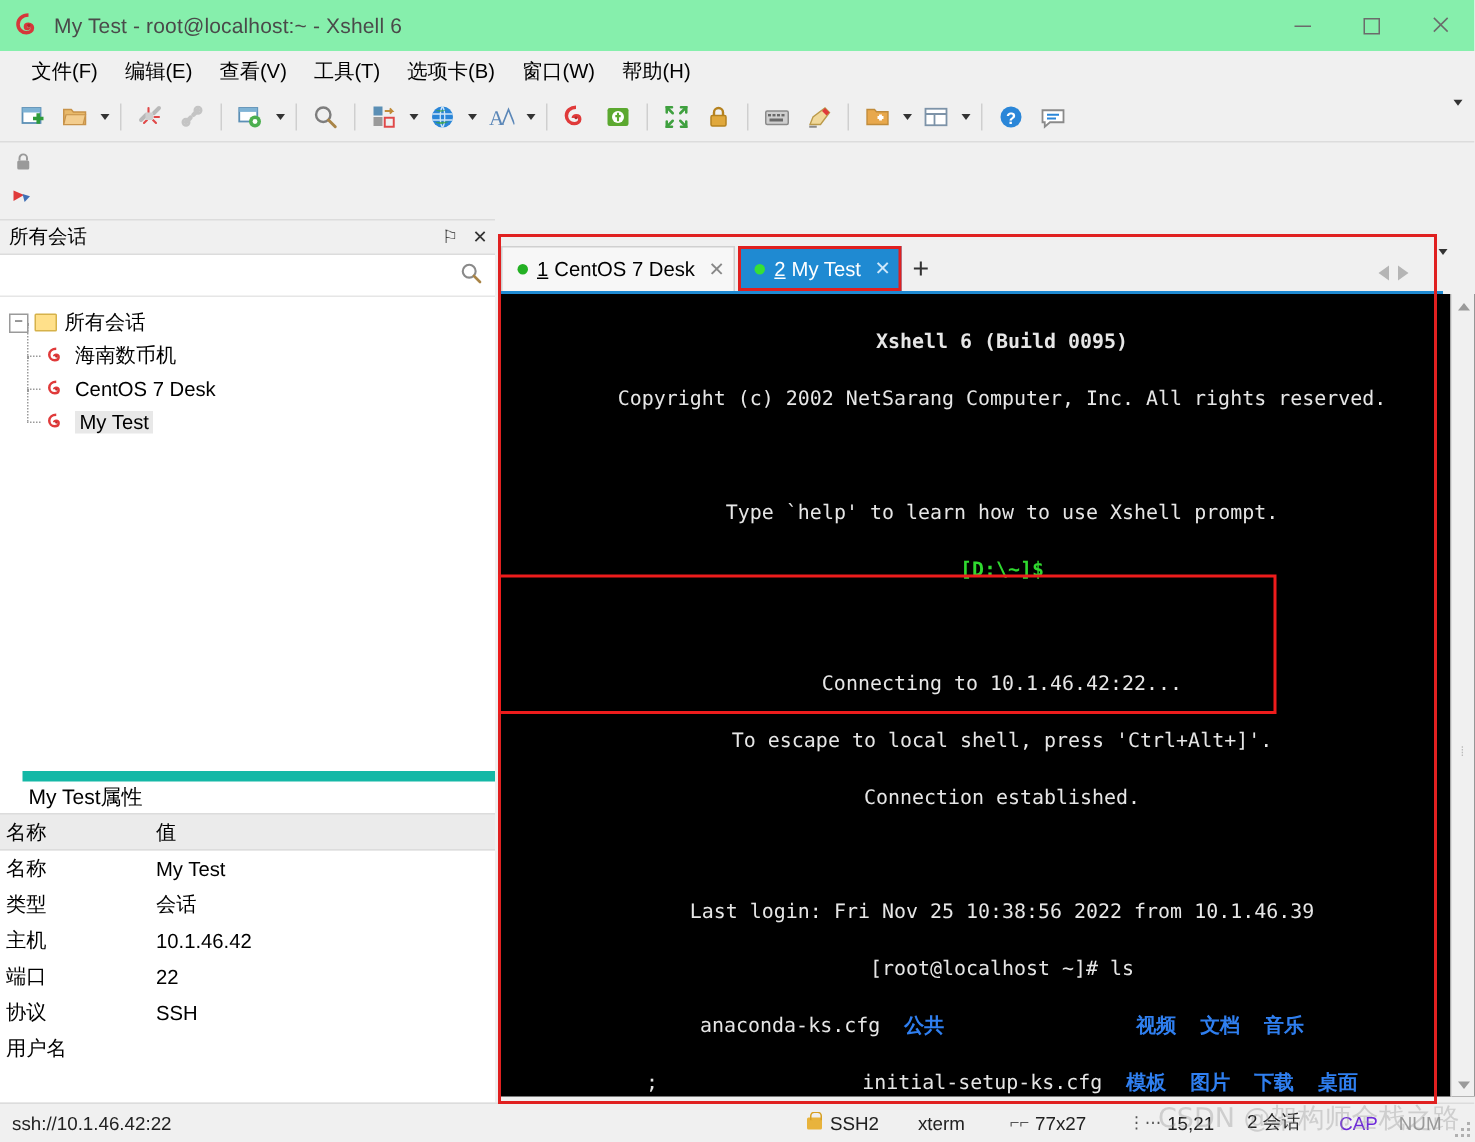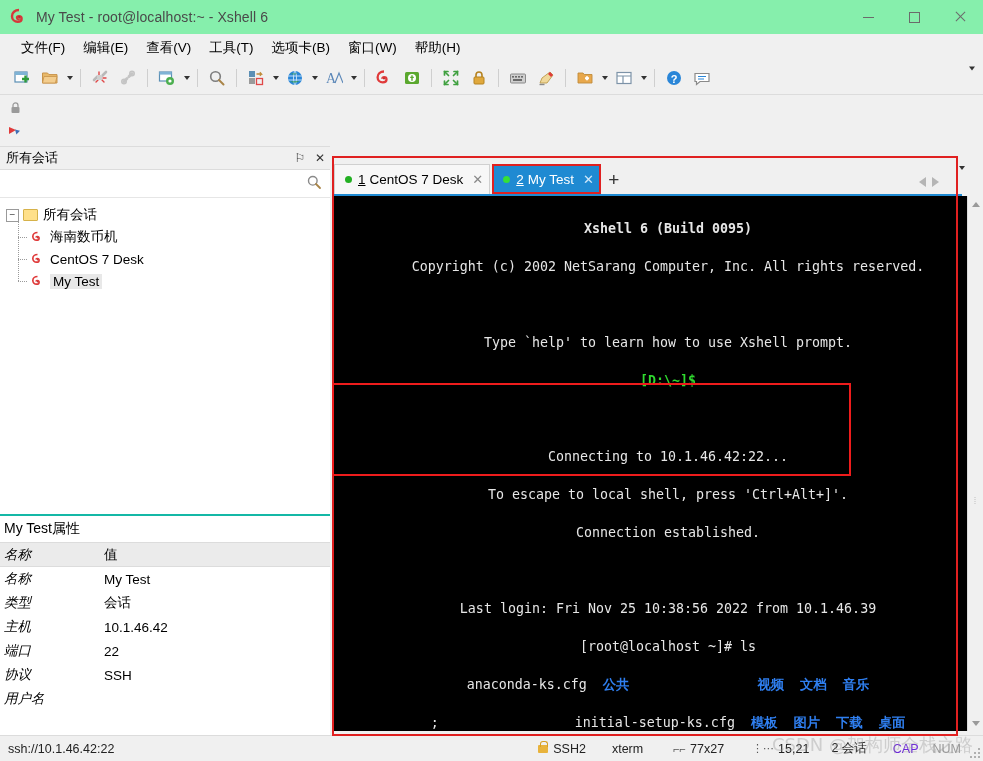--- a/index.html
+++ b/index.html
@@ -71,23 +71,23 @@
   .dock-search{ height:28px; background:#fff; display:flex; align-items:center; justify-content:flex-end; padding-right:8px; border-bottom:1px solid #e6e6e6;}
   .tree{ padding:6px 0 0 6px; font-size:13.5px; background:#fff; height:316px; overflow:hidden;}
   .tnode{ display:flex; align-items:center; height:22px; }
   .tnode .exp{ width:13px;height:13px;border:1px solid #9a9a9a;background:#fff;display:flex;align-items:center;justify-content:center;font-size:10px;line-height:1;color:#444;margin-right:4px;}
   .folder-ic{ width:15px;height:12px;background:#ffe08a;border:1px solid #d6b24a;border-radius:1px;margin-right:5px;}
   .child{ padding-left:24px; position:relative;}
   .child:before{ content:""; position:absolute; left:12px; top:-11px; bottom:11px; border-left:1px dotted #9a9a9a;}
   .child:after{ content:""; position:absolute; left:12px; top:11px; width:9px; border-top:1px dotted #9a9a9a;}
   .sess-ic{ width:15px;height:15px;margin-right:5px;flex:0 0 auto;}
   .tnode .lbl.sel{ background:#e8e8e8; padding:0 3px;}
-  .props-title{ height:28px; display:flex; align-items:center; padding-left:4px; font-size:14px; border-top:2px solid #14b8a6; background:#fff;}
+  .props-title{ height:28px; display:flex; align-items:center; padding-left:4px; font-size:14px; border-top:7px solid #14b8a6; background:#fff;margin-left:15px;}
   .props-head{ height:25px; background:#ebebeb; display:flex; align-items:center; font-size:13.5px; border-top:1px solid #dcdcdc;border-bottom:1px solid #dcdcdc;}
-  .pcol1{ width:100px; padding-left:4px;font-style:italic;}
+  .pcol1{ width:100px; padding-left:4px;}
   .pcol2{ flex:1; padding-left:4px;}
   .prow{ height:24px; display:flex; align-items:center; font-size:13.5px;}
   .vsplit{ position:absolute; left:330px; top:0; bottom:0; width:2px; background:#f0f0f0;}
 
   
   .termwrap{ position:absolute; left:332px; top:10px; right:8px; bottom:2px; }
   .redbox-outer{ position:absolute; left:0; top:0; width:626px; height:580px; border:2px solid #e02020; pointer-events:none; z-index:5;}
   .tabstrip{ position:absolute; left:2px; top:2px; right:2px; height:36px; background:#f0f0f0; display:flex; align-items:flex-end;}
   .tab{
     height:30px; display:flex; align-items:center; padding:0 6px 0 10px;

